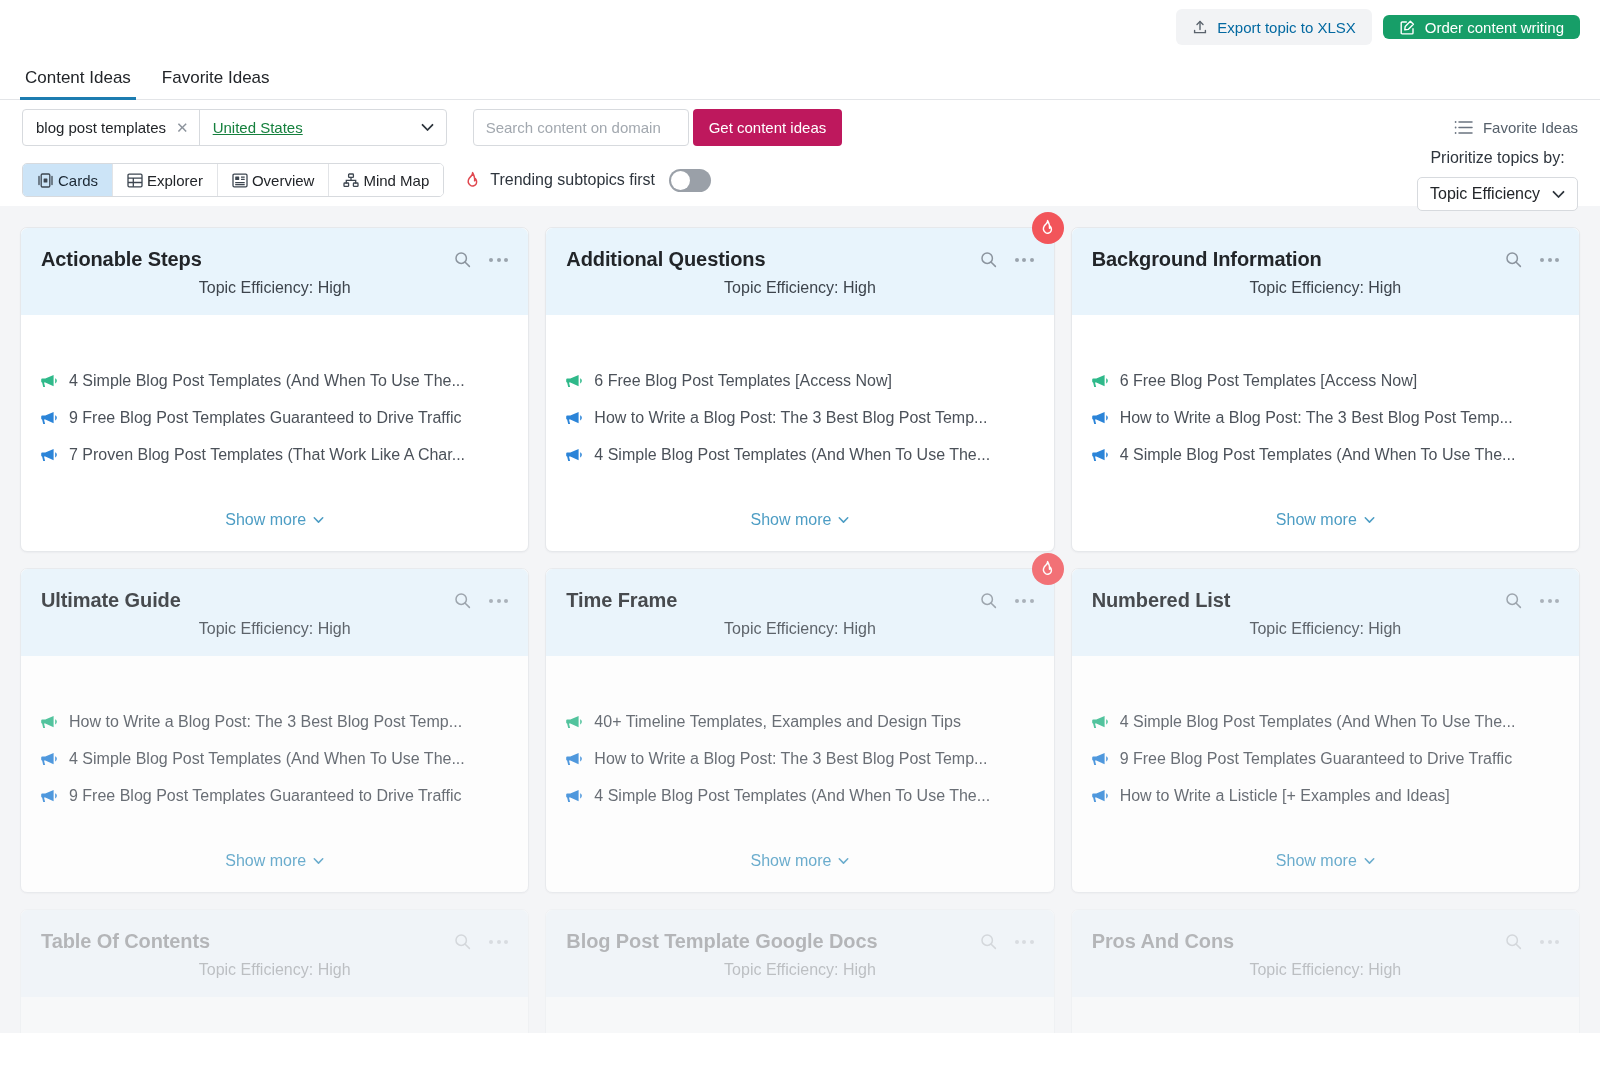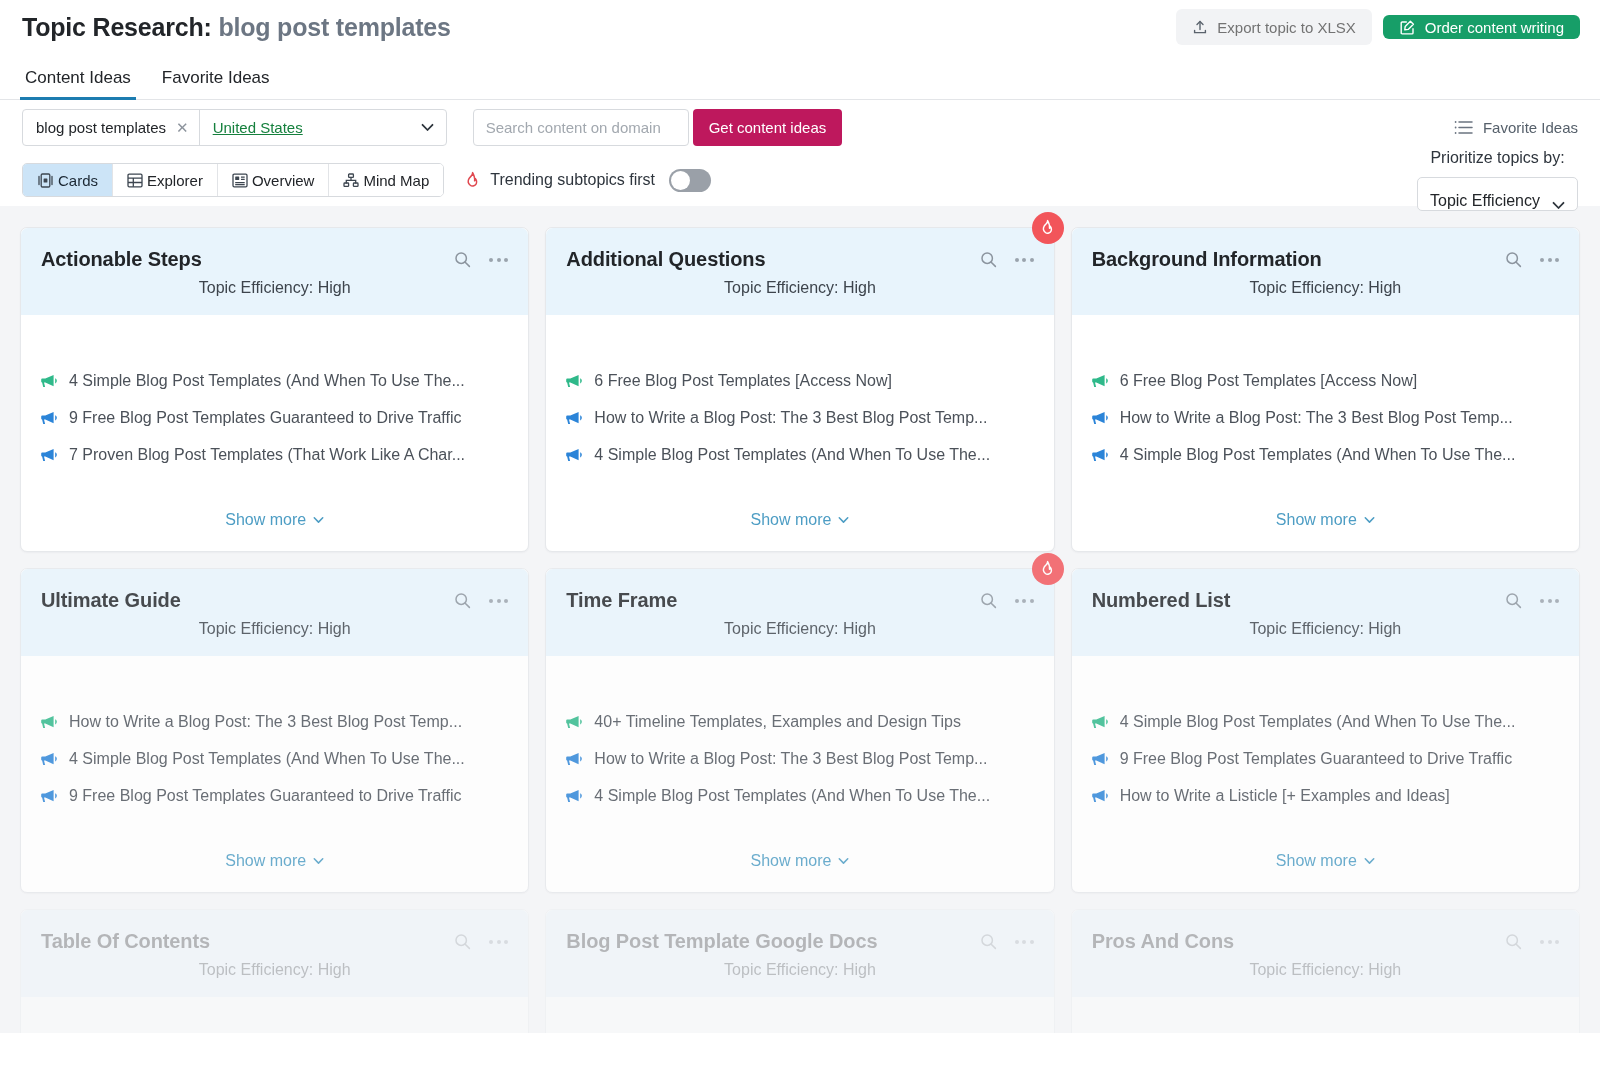--- a/index.html
+++ b/index.html
@@ -32,21 +32,21 @@
     display: flex;
     align-items: center;
     gap: 11px;
   }
   .btn-export {
     height: 36px;
     display: flex; align-items: center; gap: 9px;
     padding: 0 16px;
     border-radius: 6px;
     background: #f2f3f5;
-    color: #737373;
+    color: #0369a1;
     font-size: 15px;
     border: none;
     cursor: pointer;
     white-space: nowrap;
   }
   .btn-order {
     height: 24px;
     display: flex; align-items: center; gap: 9px;
     padding: 0 16px;
     border-radius: 6px;
@@ -216,21 +216,21 @@
   }
   .prioritize {
     margin-left: auto;
     display: flex; align-items: center; gap: 10px;
     font-size: 16px;
     color: #2e353d;
     white-space: nowrap;
     flex-direction: column;
   }
   .prio-select {
-    display: flex; align-items: flex-end; gap: 12px;
+    display: flex; align-items: center; gap: 12px;
     height: 34px;
     padding: 0 12px;
     border: 1px solid #d7dade;
     border-radius: 5px;
     background: #fff;
     font-size: 16px;
     color: #222529;
     cursor: pointer;
   }
 
@@ -330,24 +330,20 @@
     font-size: 16px;
     color: #4d9dc4;
     cursor: pointer;
   }
   .mega { flex: none; display: inline-flex; }
 </style>
 </head>
 <body>
 
 <div class="topbar">
-  <div class="page-title">
-    <span>Topic Research:</span>
-    <span class="kw">blog post templates</span>
-  </div>
   <div class="topbar-actions">
     <button class="btn-export">
       <span class="ico">
         <svg width="16" height="16" viewBox="0 0 16 16" fill="none" stroke="#5b636d" stroke-width="1.4" stroke-linecap="round">
           <path d="M8 10.5V2.8"></path>
             <path d="M5 5.6L8 2.6L11 5.6"></path>
             <path d="M2.6 11.4v2.2h10.8v-2.2"></path>
         </svg>
       </span>
       <span>Export topic to XLSX</span>

